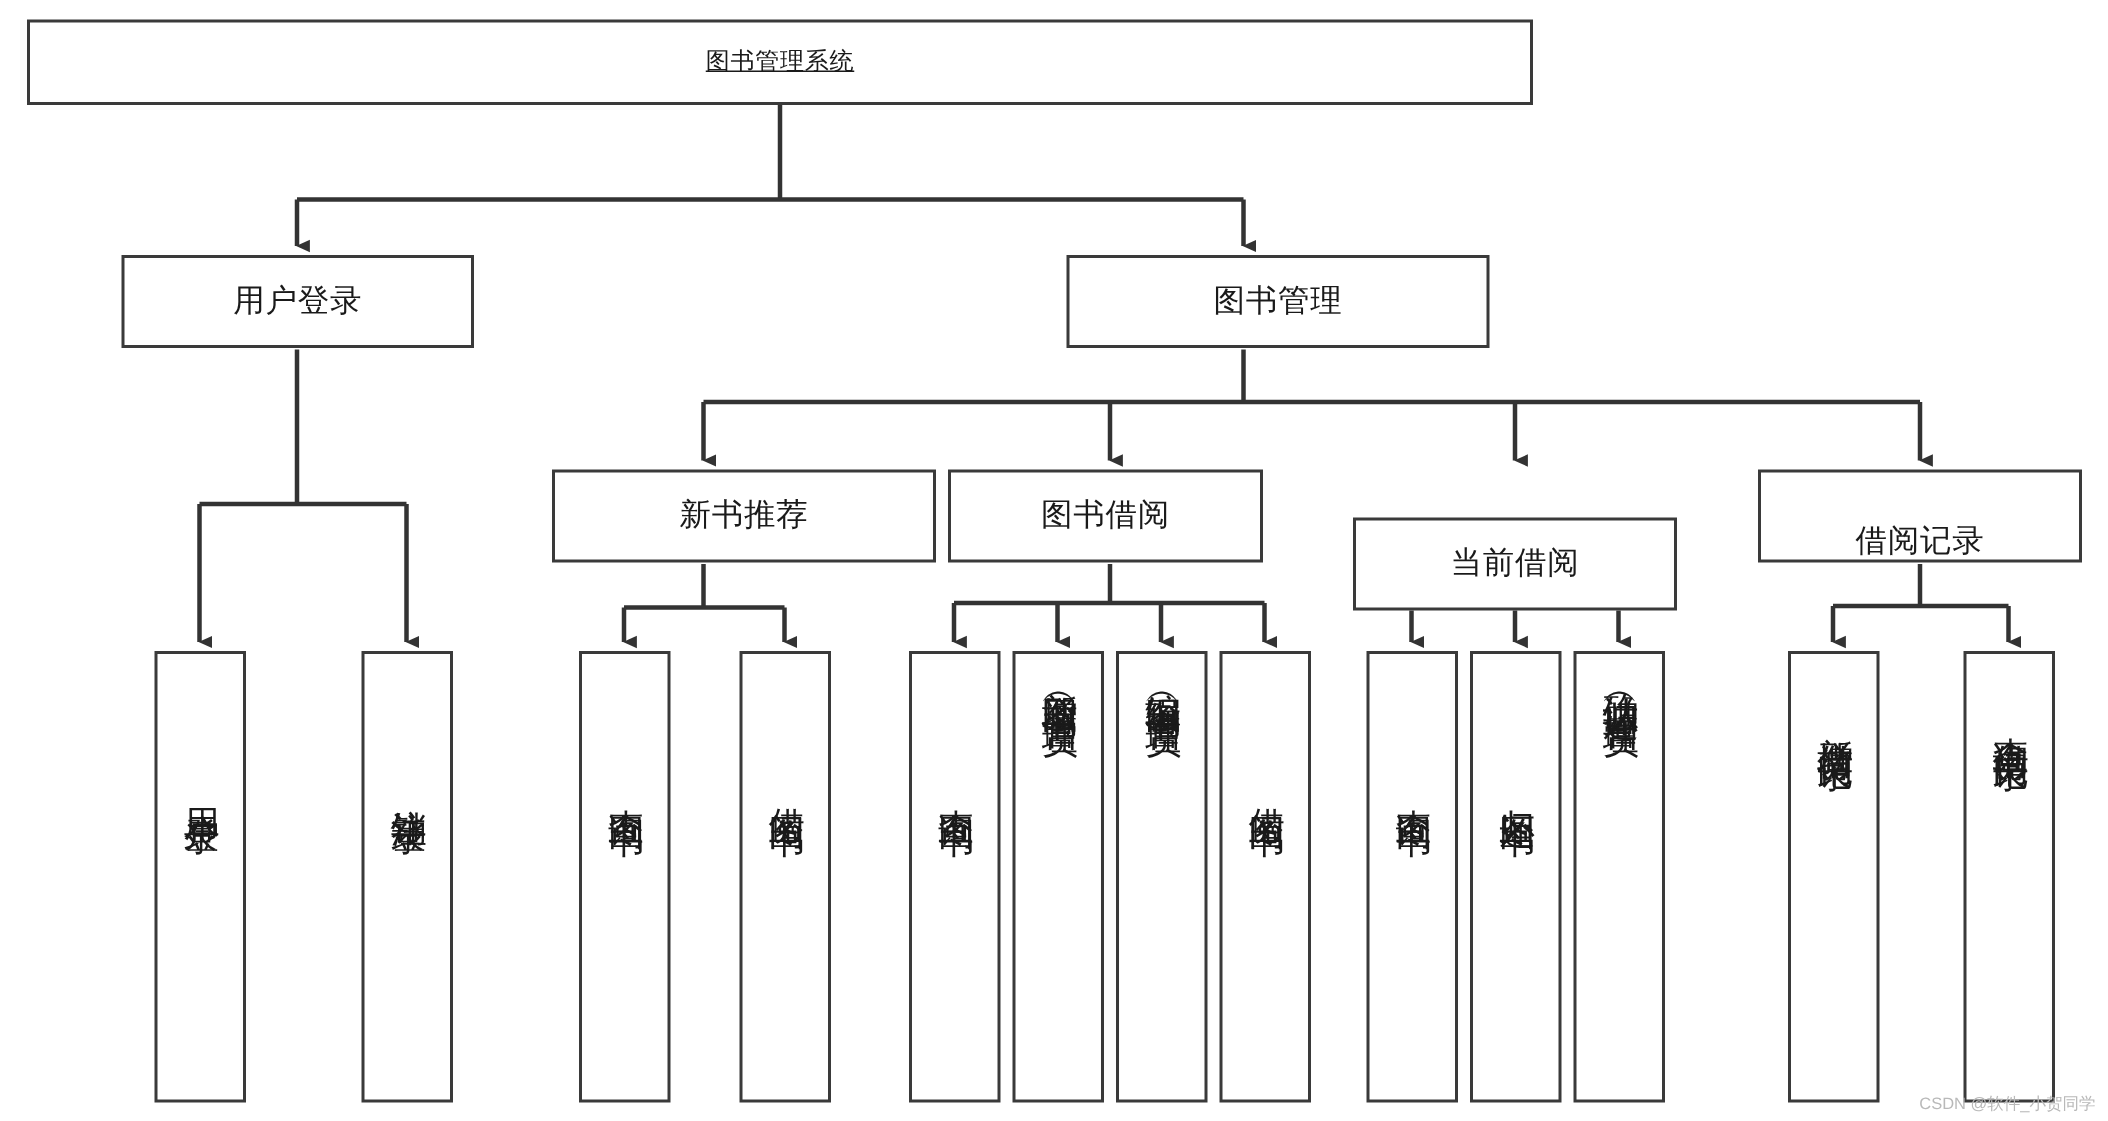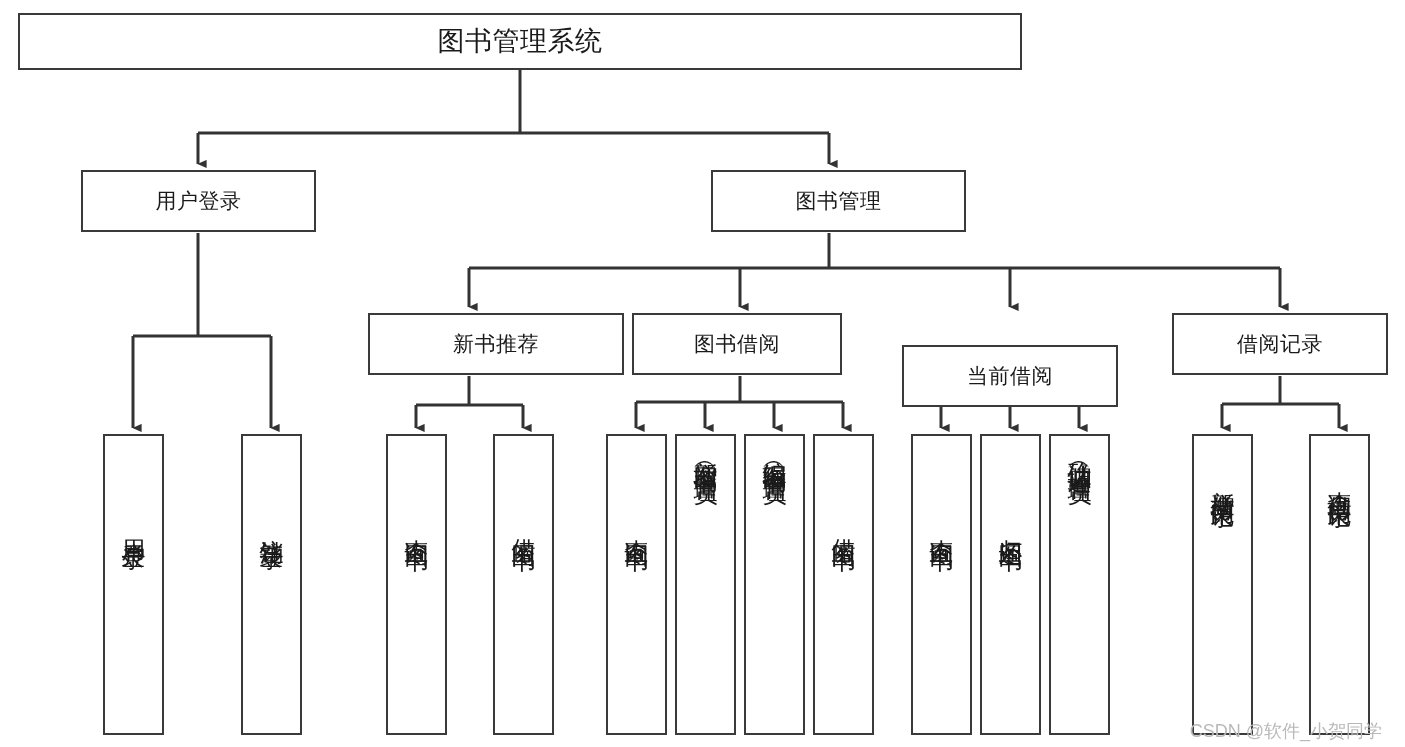--- a/index.html
+++ b/index.html
@@ -36,39 +36,40 @@
   }
   .node .label {
     line-height: 1.12;
     letter-spacing: 0.5px;
     white-space: nowrap;
   }
   .node.horizontal .label {
     font-size: 21px;
   }
   .node.root .label {
-    font-size: 27px;
+    font-size: 16px;
+    text-decoration: underline;
   }
   .node.vertical {
     align-items: flex-start;
     justify-content: center;
     padding-top: 6px;
   }
   .node.vertical .label {
     writing-mode: vertical-rl;
     text-orientation: upright;
     font-size: 24px;
     letter-spacing: 3px;
     line-height: 1;
   }
   .watermark {
     position: absolute;
-    right: 23px;
+    right: 8px;
     bottom: 4px;
-    font-size: 18px;
+    font-size: 11px;
     color: #b9b9b9;
     white-space: nowrap;
     pointer-events: none;
   }
 </style>
 </head>
 <body>
 
 <div id="canvas">
 
@@ -125,34 +126,34 @@
     </g>
   </svg>
 
   <div class="node root horizontal" style="left:18px; top:13px; width:1004px; height:57px;">
     <span class="label">图书管理系统</span>
   </div>
 
   <div class="node horizontal" style="left:81px; top:170px; width:235px; height:62px;">
     <span class="label">用户登录</span>
   </div>
-  <div class="node horizontal" style="left:711px; top:170px; width:255px; height:62px;">
+  <div class="node horizontal" style="left:711px; top:170px; width:282px; height:62px;">
     <span class="label">图书管理</span>
   </div>
 
   <div class="node horizontal" style="left:368px; top:313px; width:256px; height:62px;justify-content:center;">
     <span class="label">新书推荐</span>
   </div>
   <div class="node horizontal" style="left:632px; top:313px; width:210px; height:62px;">
     <span class="label">图书借阅</span>
   </div>
   <div class="node horizontal" style="left:902px; top:313px; width:216px; height:62px;margin-top:32px;">
     <span class="label">当前借阅</span>
   </div>
-  <div class="node horizontal" style="left:1172px; top:313px; width:216px; height:62px;">
+  <div class="node horizontal" style="left:1172px; top:313px; width:216px; height:62px;align-items:flex-end;">
     <span class="label">借阅记录</span>
   </div>
 
   <div class="node vertical" style="left:103px; top:434px; width:61px; height:301px; padding-top:84px;">
     <span class="label">用户登录</span>
   </div>
   <div class="node vertical" style="left:241px; top:434px; width:61px; height:301px; padding-top:84px;">
     <span class="label">注销登录</span>
   </div>
 

